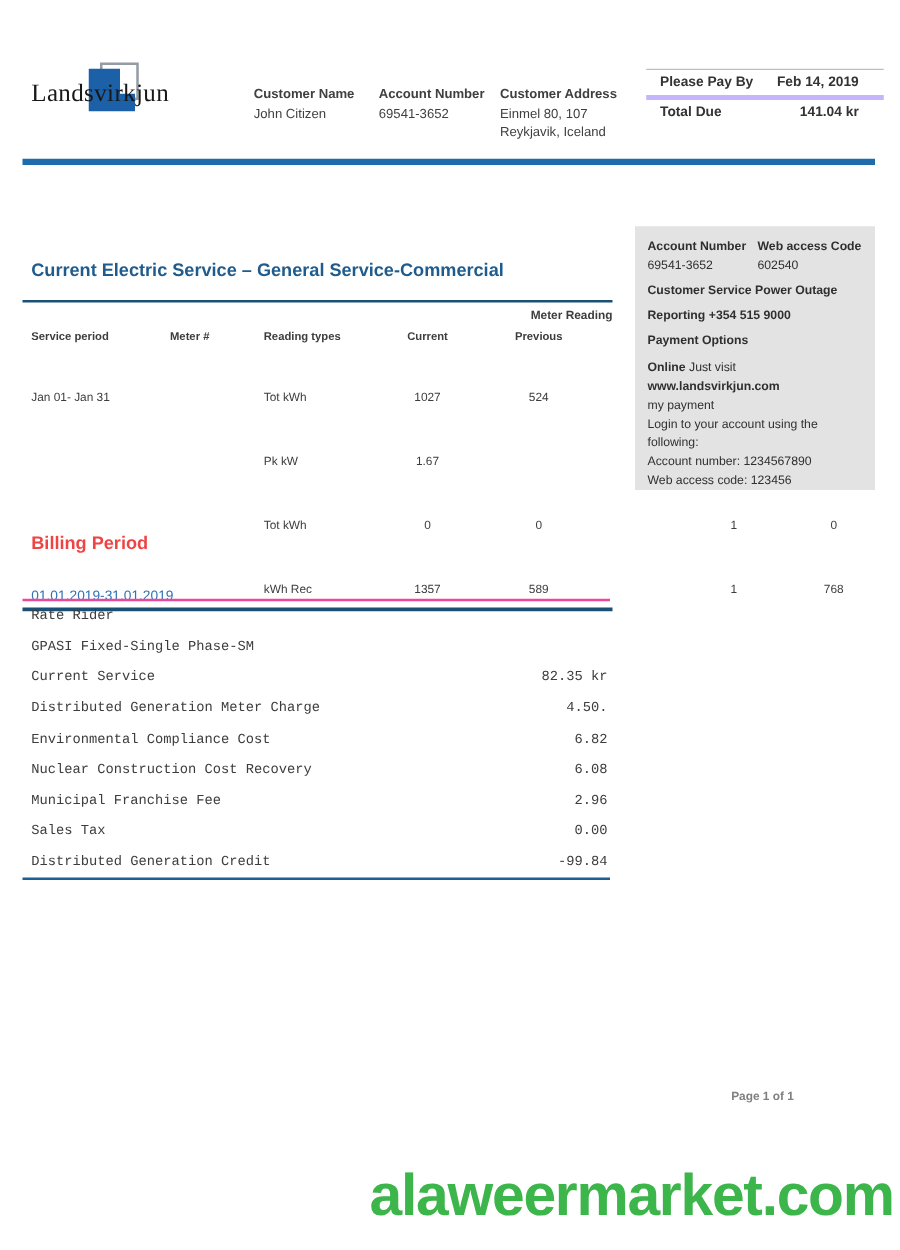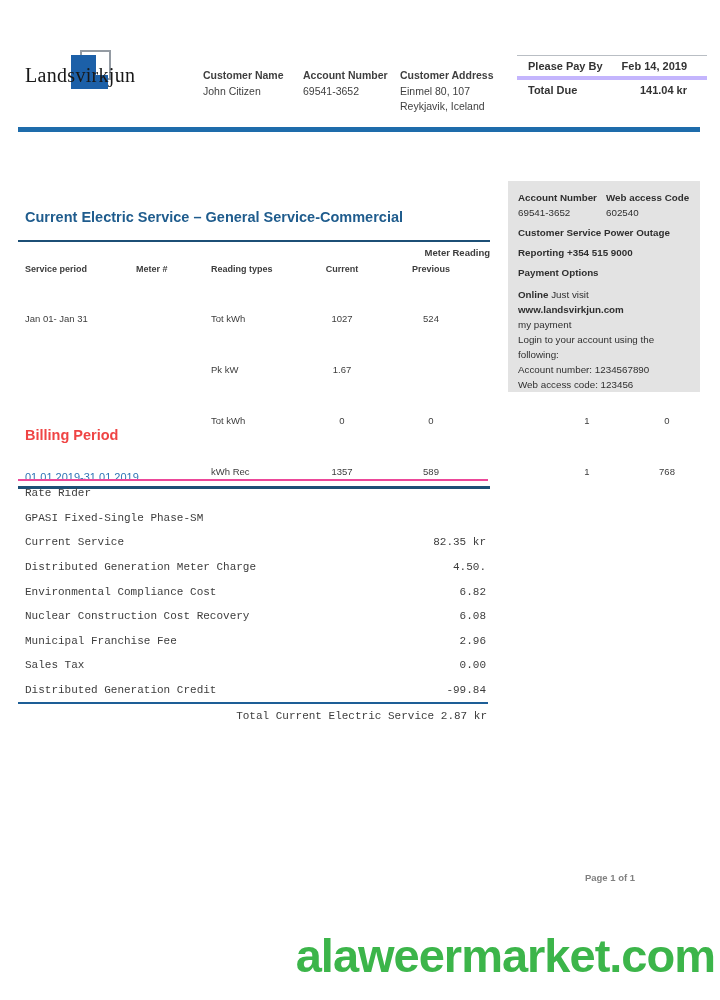--- a/index.html
+++ b/index.html
@@ -202,17 +202,16 @@
   </div>
   <div class="bill-row">
     <span>Sales Tax</span>
     <span>0.00</span>
   </div>
   <div class="bill-row">
     <span>Distributed Generation Credit</span>
     <span>-99.84</span>
   </div>
   <div class="bill-botline"></div>
-  <div class="bill-total">Total Current Electric Service 2.87 kr</div>
 </div>
 
 <div class="page-indicator">Page 1 of 1</div>
 <div class="watermark">alaweermarket.com</div>
 
 </body></html>

